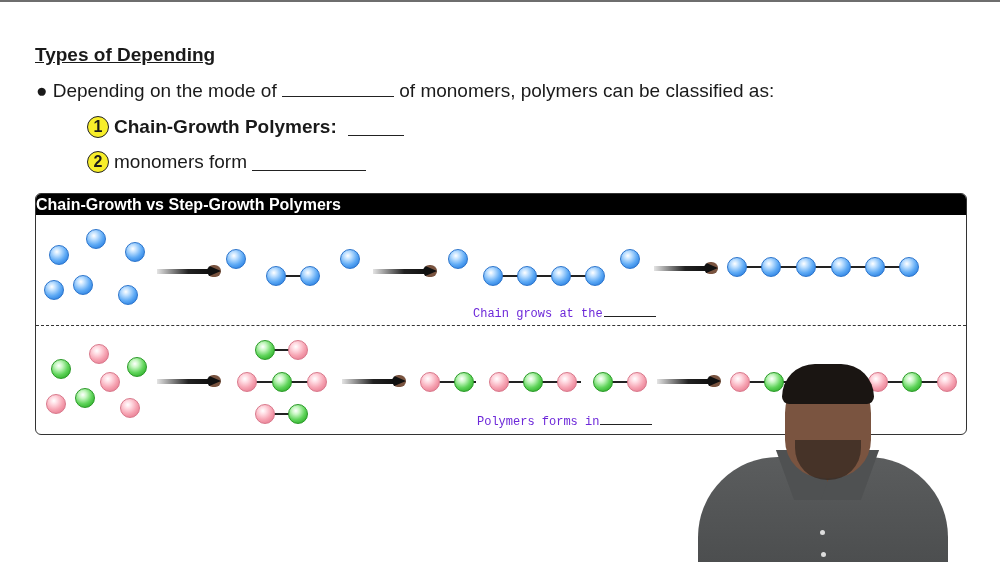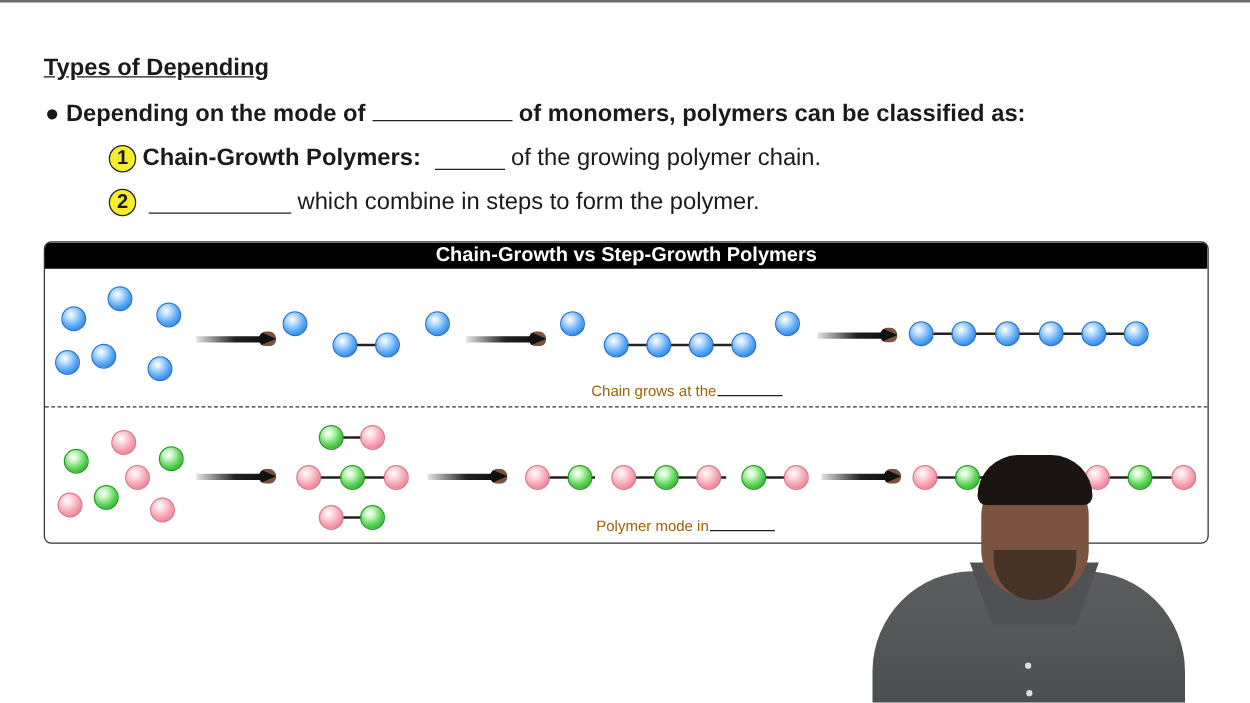--- a/index.html
+++ b/index.html
@@ -1,35 +1,35 @@
 <!DOCTYPE html>
 <html><head>
 <meta charset="utf-8">
 <style>
   html, body { margin:0; padding:0; }
   body { width:1000px; height:562px; position:relative; overflow:hidden; background:#ffffff; font-family:"Liberation Sans", sans-serif; color:#222; }
   .topline { position:absolute; left:0; top:0; width:1000px; height:2px; background:#6e6e6e; }
   .title { position:absolute; left:35px; top:44px; font-size:19px; font-weight:bold; text-decoration:underline; color:#1a1a1a; }
-  .bullet-line { position:absolute; left:36px; top:80px; font-size:19px; white-space:nowrap; color:#1a1a1a;font-weight:bold; }
+  .bullet-line { position:absolute; left:36px; top:80px; font-size:19px; white-space:nowrap; color:#1a1a1a; }
   .blank { display:inline-block; border-bottom:1.5px solid #222; height:16px; vertical-align:baseline; }
   .item { position:absolute; left:87px; font-size:19px; white-space:nowrap; color:#1a1a1a; display:flex; align-items:center; }
   .num { display:inline-flex; width:22px; height:22px; border-radius:50%; background:#f7ee2a; border:1.5px solid #222; align-items:center; justify-content:center; font-weight:bold; font-size:16px; margin-right:5px; box-sizing:border-box; }
   .item b { margin-right:6px; }
   .box { position:absolute; left:35px; top:193px; width:932px; height:242px; border:1.5px solid #333; border-radius:6px; box-sizing:border-box; overflow:hidden; }
-  .box-header { height:21px; background:#000; color:#fff; font-weight:bold; font-size:16px; text-align:center; line-height:21px; }
+  .box-header { height:21px; background:#000; color:#fff; font-weight:bold; font-size:16px; text-align:left; line-height:21px; }
   .divider { position:absolute; left:0; right:0; top:131px; border-top:1.5px dashed #333; }
   .ball { position:absolute; width:20px; height:20px; border-radius:50%; box-sizing:border-box; }
   .blue { background:radial-gradient(circle at 38% 32%, #ffffff 0%, #bfe0ff 22%, #5eaaf5 55%, #2a7fe0 85%); border:1.2px solid #2b74cc; }
   .pink { background:radial-gradient(circle at 38% 32%, #ffffff 0%, #ffdbe2 22%, #f6a3b2 55%, #e77d92 85%); border:1.2px solid #d9788b; }
   .green { background:radial-gradient(circle at 38% 32%, #ffffff 0%, #c8f7c3 22%, #5fd45a 55%, #2fae2b 85%); border:1.2px solid #2a9a27; }
   .bond { position:absolute; height:2px; background:#222; }
   .arrow { position:absolute; width:64px; height:8px; }
   .arrow .shaft { position:absolute; left:0; top:2px; width:52px; height:5px; background:linear-gradient(to right, #e4e4e4, #222 60%, #111); }
   .arrow .head { position:absolute; left:50px; top:-2px; width:0; height:0; border-top:6px solid transparent; border-bottom:6px solid transparent; border-left:14px solid #111; }
-  .caption { position:absolute; font-size:12px; color:#a16207; white-space:nowrap; }
+  .caption { position:absolute; font-size:12px; color:#6d28d9; white-space:nowrap;font-family:Liberation Mono, monospace; }
   .caption .cblank { display:inline-block; width:52px; border-bottom:1px solid #222; height:10px; margin-left:1px; }
   
   .presenter { position:absolute; left:690px; top:362px; width:270px; height:200px; }
   .torso { position:absolute; left:8px; top:95px; width:250px; height:120px; background:linear-gradient(#5b5d5e, #4a4c4d); border-radius:80px 80px 0 0; }
   .collar-l { position:absolute; left:95px; top:88px; width:40px; height:50px; background:#4f5152; transform:skew(20deg); }
   .collar-r { position:absolute; left:140px; top:88px; width:40px; height:50px; background:#4f5152; transform:skew(-20deg); }
   .neck { position:absolute; left:110px; top:80px; width:50px; height:40px; background:#6b4a36; border-radius:0 0 20px 20px; }
   .head { position:absolute; left:95px; top:8px; width:86px; height:108px; background:#7a5440; border-radius:45px 45px 40px 40px; }
   .hair { position:absolute; left:92px; top:2px; width:92px; height:40px; background:#1a1512; border-radius:46px 46px 10px 10px; }
   .beard { position:absolute; left:105px; top:78px; width:66px; height:40px; background:#3a2a22; border-radius:0 0 32px 32px; opacity:0.8; }
@@ -47,27 +47,26 @@
   <span>●</span>
   <span>Depending on the mode of</span>
   <span class="blank" style="width:112px"></span>
   <span>of monomers, polymers can be classified as:</span>
 </div>
 
 <div class="item" style="top:116px">
   <span class="num">1</span>
   <b>Chain-Growth Polymers:</b>
   <span class="blank" style="width:56px;margin:0 5px"></span>
-  <span>of the growing polymer chain.</span>
 </div>
 
 <div class="item" style="top:151px">
   <span class="num">2</span>
+  <span>monomers form</span>
   <span class="blank" style="width:114px;margin:0 5px"></span>
-  <span>which combine in steps to form the polymer.</span>
 </div>
 
 <div class="box">
   <div class="box-header">Chain-Growth vs Step-Growth Polymers</div>
 
   <div>
     <div class="ball blue" style="left:13px;top:51px"></div>
     <div class="ball blue" style="left:50px;top:35px"></div>
     <div class="ball blue" style="left:89px;top:48px"></div>
     <div class="ball blue" style="left:8px;top:86px"></div>
@@ -169,21 +168,21 @@
     <div class="bond" style="left:705px;top:187px;width:206px"></div>
     <div class="ball pink" style="left:694px;top:178px"></div>
     <div class="ball green" style="left:728px;top:178px"></div>
     <div class="ball pink" style="left:763px;top:178px"></div>
     <div class="ball green" style="left:797px;top:178px"></div>
     <div class="ball pink" style="left:832px;top:178px"></div>
     <div class="ball green" style="left:866px;top:178px"></div>
     <div class="ball pink" style="left:901px;top:178px"></div>
 
     <div class="caption" style="left:441px;top:220px">
-      <span>Polymer mode in</span><span class="cblank"></span>
+      <span>Polymers forms in</span><span class="cblank"></span>
     </div>
   </div>
 </div>
 
 <div class="presenter">
   <div class="torso"></div>
   <div class="neck"></div>
   <div class="collar-l"></div>
   <div class="collar-r"></div>
   <div class="head"></div>

